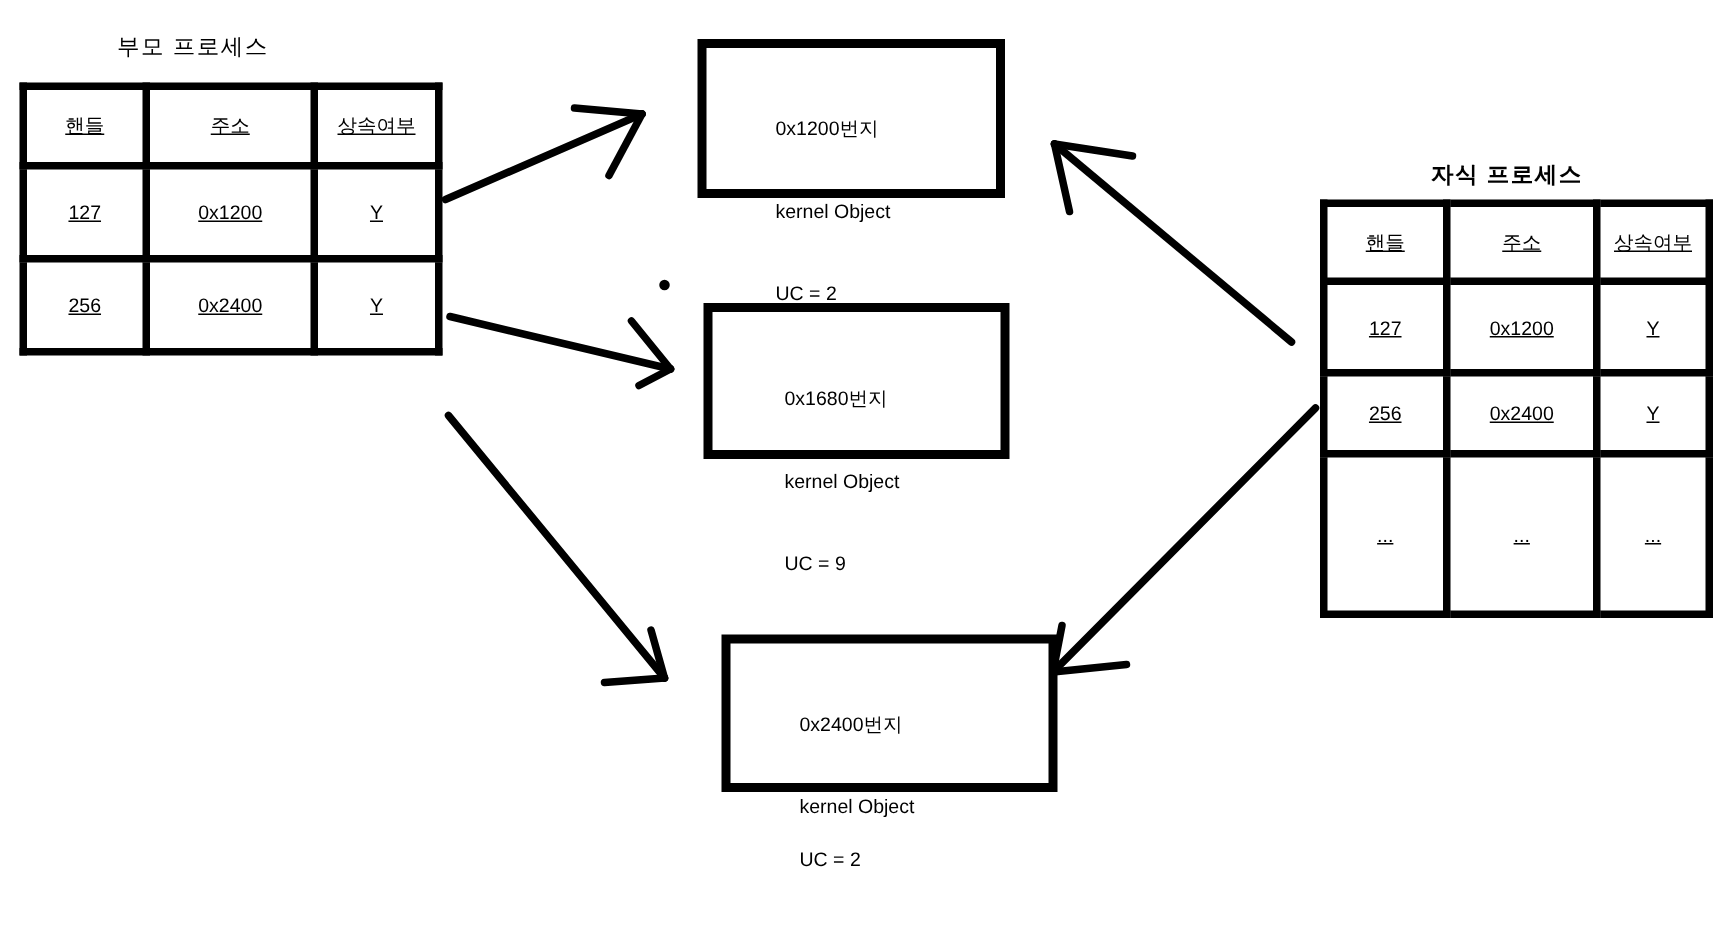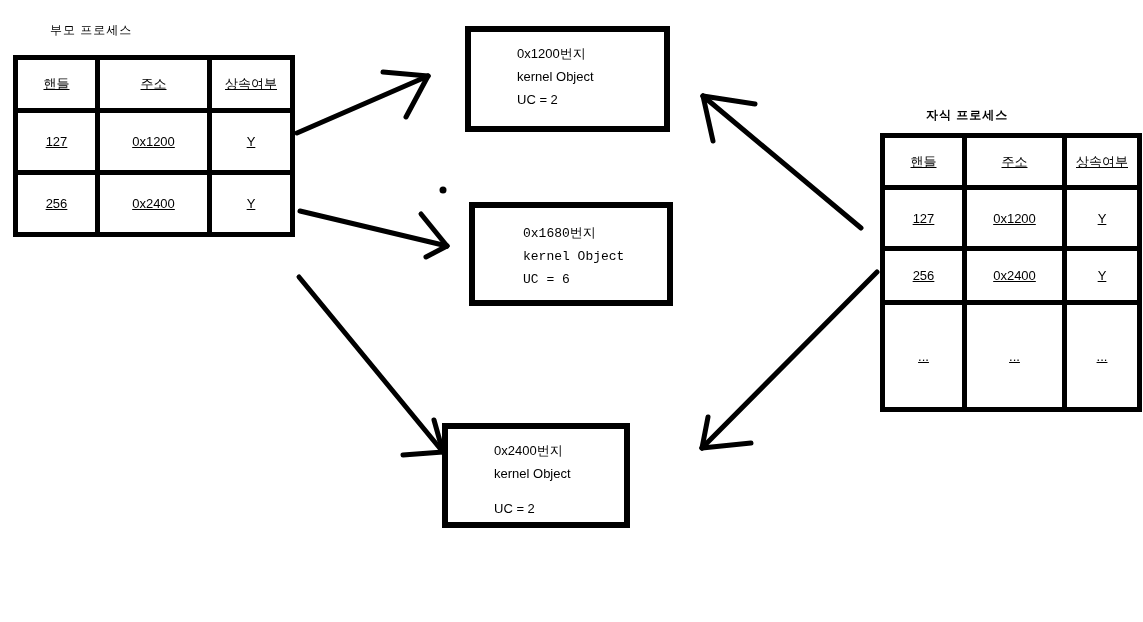--- a/index.html
+++ b/index.html
@@ -3,34 +3,34 @@
 <meta charset="utf-8">
 <style>
   html,body{margin:0;padding:0;}
   body{
     width:1143px;height:622px;position:relative;overflow:hidden;
     background:#ffffff;color:#000000;
     font-family:"Liberation Sans","DejaVu Sans",sans-serif;
   }
   .canvas{position:absolute;inset:0;}
   .diagram-label{
-    position:absolute;font-size:12px;letter-spacing:1px;white-space:nowrap;
+    position:absolute;font-size:15px;letter-spacing:1px;white-space:nowrap;margin-left:28px;
   }
   table.ptable{
     position:absolute;border-collapse:collapse;table-layout:fixed;text-decoration:underline;
   }
   table.ptable td{
     border:5px solid #000;text-align:center;vertical-align:middle;
     font-size:13px;padding:0;overflow:hidden;white-space:nowrap;
   }
   .kbox{
     position:absolute;box-sizing:border-box;border:6px solid #000;
     background:#fff;font-size:13px;line-height:23px;
   }
-  .kbox .kline{white-space:nowrap;}
+  .kbox .kline{white-space:nowrap;margin-top:32px;}
   svg.overlay{position:absolute;left:0;top:0;pointer-events:none;}
   svg.overlay line{stroke:#000;stroke-width:5;stroke-linecap:round;}
 </style>
 </head>
 <body>
 
 <div class="canvas">
 
   <div class="diagram-label" style="left:50px;top:22px;">부모 프로세스</div>
 
@@ -90,27 +90,27 @@
       </tr>
     </tbody>
   </table>
 
   <div class="kbox" style="left:465px;top:26px;width:205px;height:106px;padding:10px 0 0 46px;">
     <div class="kline">0x1200번지</div>
     <div class="kline">kernel Object</div>
     <div class="kline">UC = 2</div>
   </div>
 
-  <div class="kbox" style="left:469px;top:202px;width:204px;height:104px;padding:14px 0 0 48px;font-family:Liberation Mono, monospace;">
+  <div class="kbox" style="left:469px;top:202px;width:204px;height:104px;padding:14px 0 0 48px;">
     <div class="kline">0x1680번지</div>
     <div class="kline">kernel Object</div>
-    <div class="kline">UC = 6</div>
+    <div class="kline">UC = 9</div>
   </div>
 
-  <div class="kbox" style="left:442px;top:423px;width:188px;height:105px;padding:10px 0 12px 46px;">
+  <div class="kbox" style="left:481px;top:423px;width:224px;height:105px;padding:10px 0 12px 46px;">
     <div class="kline">0x2400번지</div>
     <div class="kline">kernel Object</div>
     <div class="kline" style="margin-top:12px;">UC = 2</div>
   </div>
 
   <svg class="overlay" width="1143" height="622" viewBox="0 0 1143 622">
 
     <g>
       <line x1="297" y1="133" x2="428" y2="76"></line>
       <line x1="383" y1="72" x2="428" y2="76"></line>

